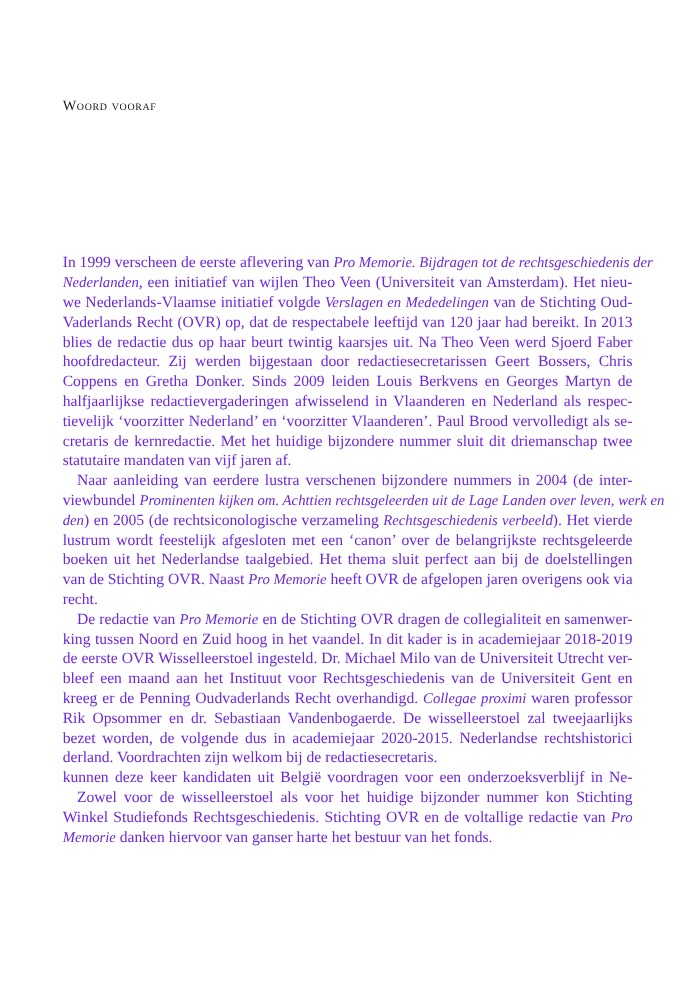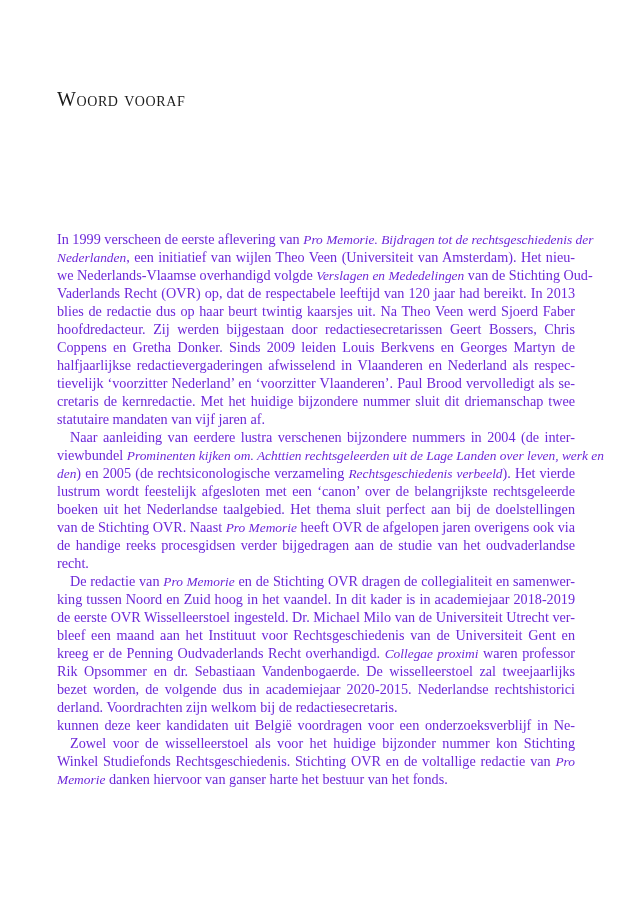--- a/index.html
+++ b/index.html
@@ -1,21 +1,21 @@
 <!DOCTYPE html>
 <html><head>
 <meta charset="utf-8">
 <style>
   html, body { margin: 0; padding: 0; background: #ffffff; }
   body { width: 635px; height: 907px; position: relative; overflow: hidden; }
   .page { position: absolute; left: 0; top: 0; width: 635px; height: 907px; background: #fff; }
   .title {
     position: absolute; left: 57px; top: 88px;
     font-family: "Liberation Serif", "DejaVu Serif", serif;
-    font-size: 20px; color: #1a1a1a; letter-spacing: 0.6px;
+    font-size: 13px; color: #1a1a1a; letter-spacing: 0.6px;
     font-variant: small-caps; margin: 0; font-weight: normal;
   }
   .body {
     position: absolute; left: 57px; top: 230px; width: 518px;
     font-family: "Liberation Serif", "DejaVu Serif", serif;
     font-size: 14.2px; line-height: 18px; color: #6d28d9;
   }
   .line { display: block; white-space: nowrap; height: 18px; text-align: justify; text-align-last: justify; }
   .line.last { text-align-last: left; }
   .line.indent { padding-left: 13px; }
@@ -23,38 +23,37 @@
 </style>
 </head>
 <body>
 
 <div class="page">
   <h1 class="title">Woord vooraf</h1>
   <div class="body" id="body">
       <div>
         <span class="line"><span>In 1999 verscheen de eerste aflevering van </span><em>Pro Memorie. Bijdragen tot de rechtsgeschiedenis der</em></span>
         <span class="line"><em>Nederlanden</em><span>, een initiatief van wijlen Theo Veen (Universiteit van Amsterdam). Het nieu-</span></span>
-        <span class="line"><span>we Nederlands-Vlaamse overhandigd volgde </span><em>Verslagen en Mededelingen</em><span> van de Stichting Oud-</span></span>
+        <span class="line"><span>we Nederlands-Vlaamse initiatief volgde </span><em>Verslagen en Mededelingen</em><span> van de Stichting Oud-</span></span>
         <span class="line"><span>Vaderlands Recht (OVR) op, dat de respectabele leeftijd van 120 jaar had bereikt. In 2013</span></span>
         <span class="line"><span>blies de redactie dus op haar beurt twintig kaarsjes uit. Na Theo Veen werd Sjoerd Faber</span></span>
         <span class="line"><span>hoofdredacteur. Zij werden bijgestaan door redactiesecretarissen Geert Bossers, Chris</span></span>
         <span class="line"><span>Coppens en Gretha Donker. Sinds 2009 leiden Louis Berkvens en Georges Martyn de</span></span>
         <span class="line"><span>halfjaarlijkse redactievergaderingen afwisselend in Vlaanderen en Nederland als respec-</span></span>
         <span class="line"><span>tievelijk ‘voorzitter Nederland’ en ‘voorzitter Vlaanderen’. Paul Brood vervolledigt als se-</span></span>
         <span class="line"><span>cretaris de kernredactie. Met het huidige bijzondere nummer sluit dit driemanschap twee</span></span>
         <span class="line last"><span>statutaire mandaten van vijf jaren af.</span></span>
       </div>
       <div>
         <span class="line indent"><span>Naar aanleiding van eerdere lustra verschenen bijzondere nummers in 2004 (de inter-</span></span>
         <span class="line"><span>viewbundel </span><em>Prominenten kijken om. Achttien rechtsgeleerden uit de Lage Landen over leven, werk en</em></span>
         <span class="line"><em>den</em><span>) en 2005 (de rechtsiconologische verzameling </span><em>Rechtsgeschiedenis verbeeld</em><span>). Het vierde</span></span>
         <span class="line"><span>lustrum wordt feestelijk afgesloten met een ‘canon’ over de belangrijkste rechtsgeleerde</span></span>
         <span class="line"><span>boeken uit het Nederlandse taalgebied. Het thema sluit perfect aan bij de doelstellingen</span></span>
         <span class="line"><span>van de Stichting OVR. Naast </span><em>Pro Memorie</em><span> heeft OVR de afgelopen jaren overigens ook via</span></span>
-        <span class="line"><span>de handige reeks procesgidsen verder bijgedragen aan de studie van het oudvaderlandse</span></span>
         <span class="line last"><span>recht.</span></span>
       </div>
       <div>
         <span class="line indent"><span>De redactie van </span><em>Pro Memorie</em><span> en de Stichting OVR dragen de collegialiteit en samenwer-</span></span>
         <span class="line"><span>king tussen Noord en Zuid hoog in het vaandel. In dit kader is in academiejaar 2018-2019</span></span>
         <span class="line"><span>de eerste OVR Wisselleerstoel ingesteld. Dr. Michael Milo van de Universiteit Utrecht ver-</span></span>
         <span class="line"><span>bleef een maand aan het Instituut voor Rechtsgeschiedenis van de Universiteit Gent en</span></span>
         <span class="line"><span>kreeg er de Penning Oudvaderlands Recht overhandigd. </span><em>Collegae proximi</em><span> waren professor</span></span>
         <span class="line"><span>Rik Opsommer en dr. Sebastiaan Vandenbogaerde. De wisselleerstoel zal tweejaarlijks</span></span>
         <span class="line"><span>bezet worden, de volgende dus in academiejaar 2020-2015. Nederlandse rechtshistorici</span></span>

